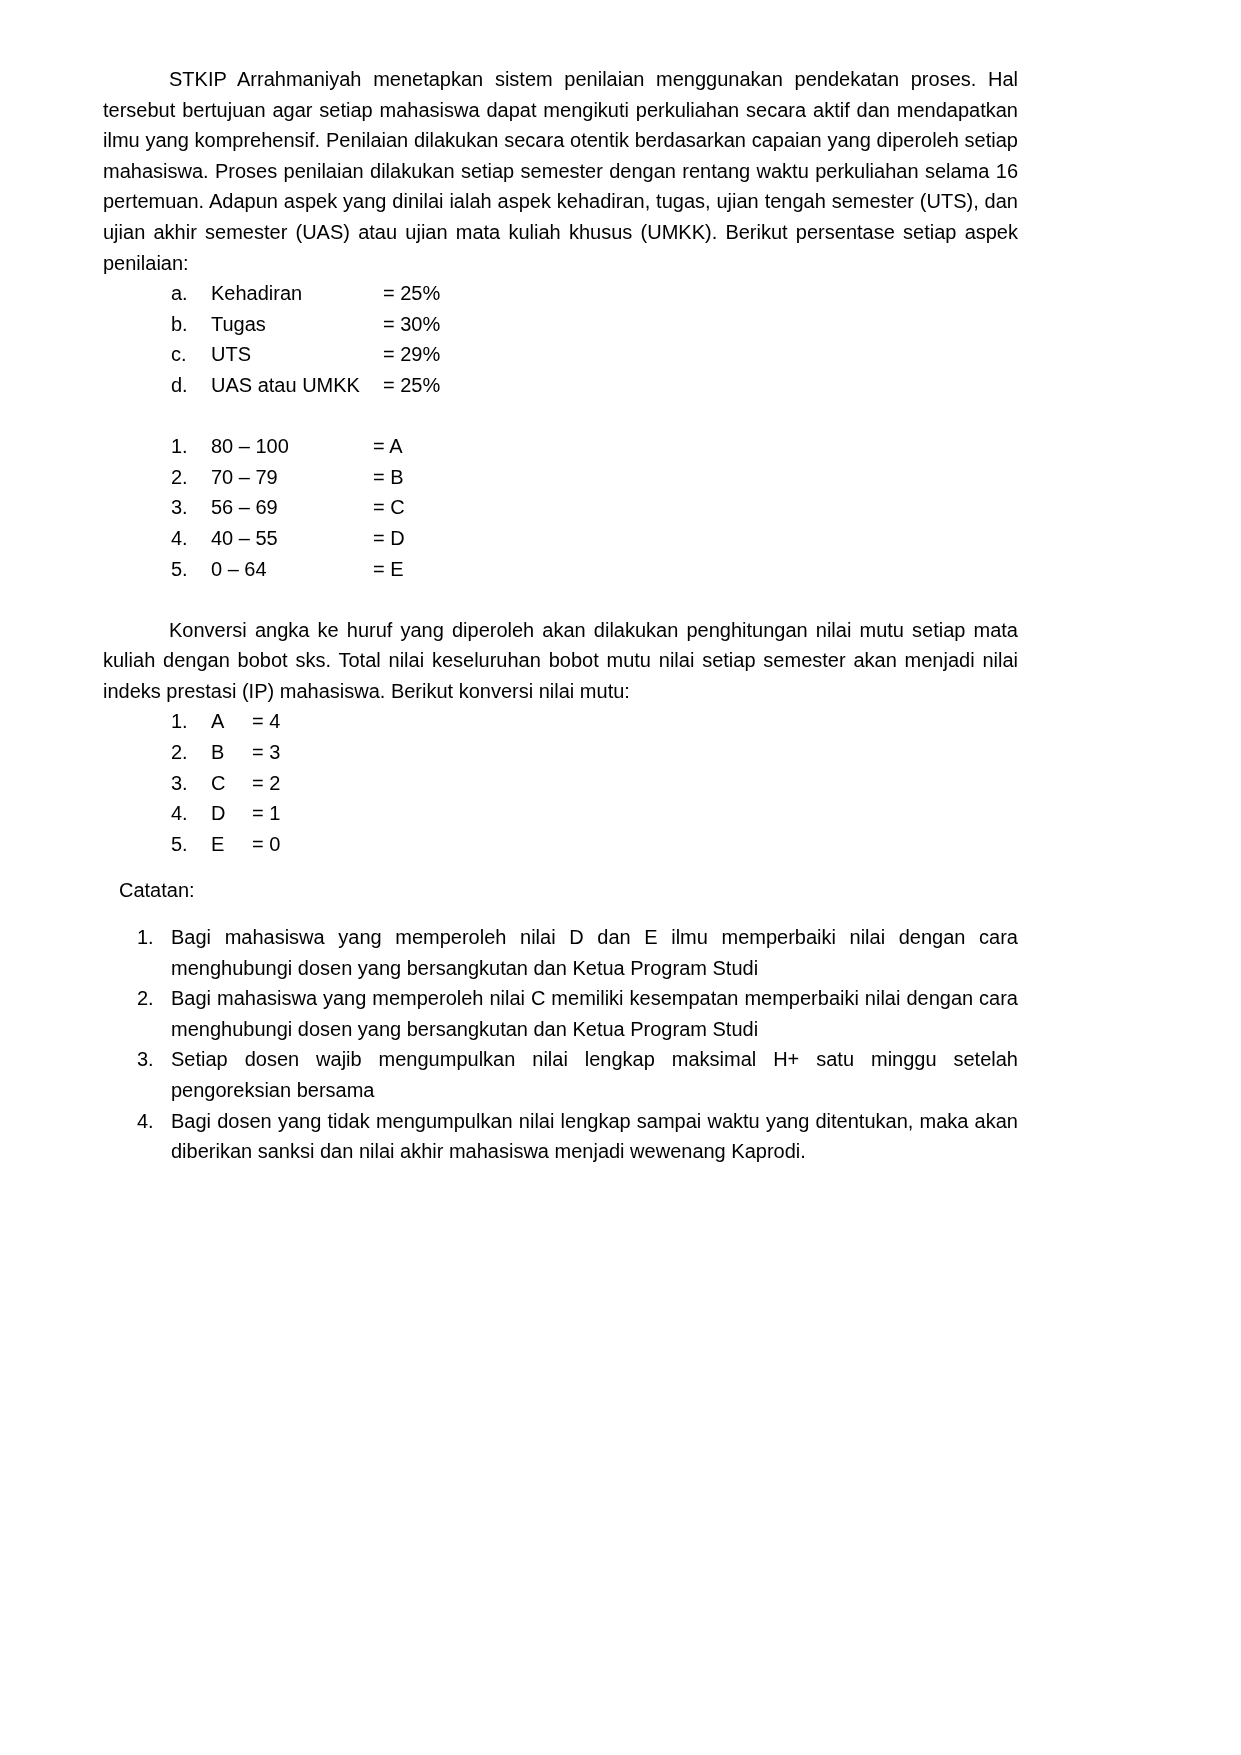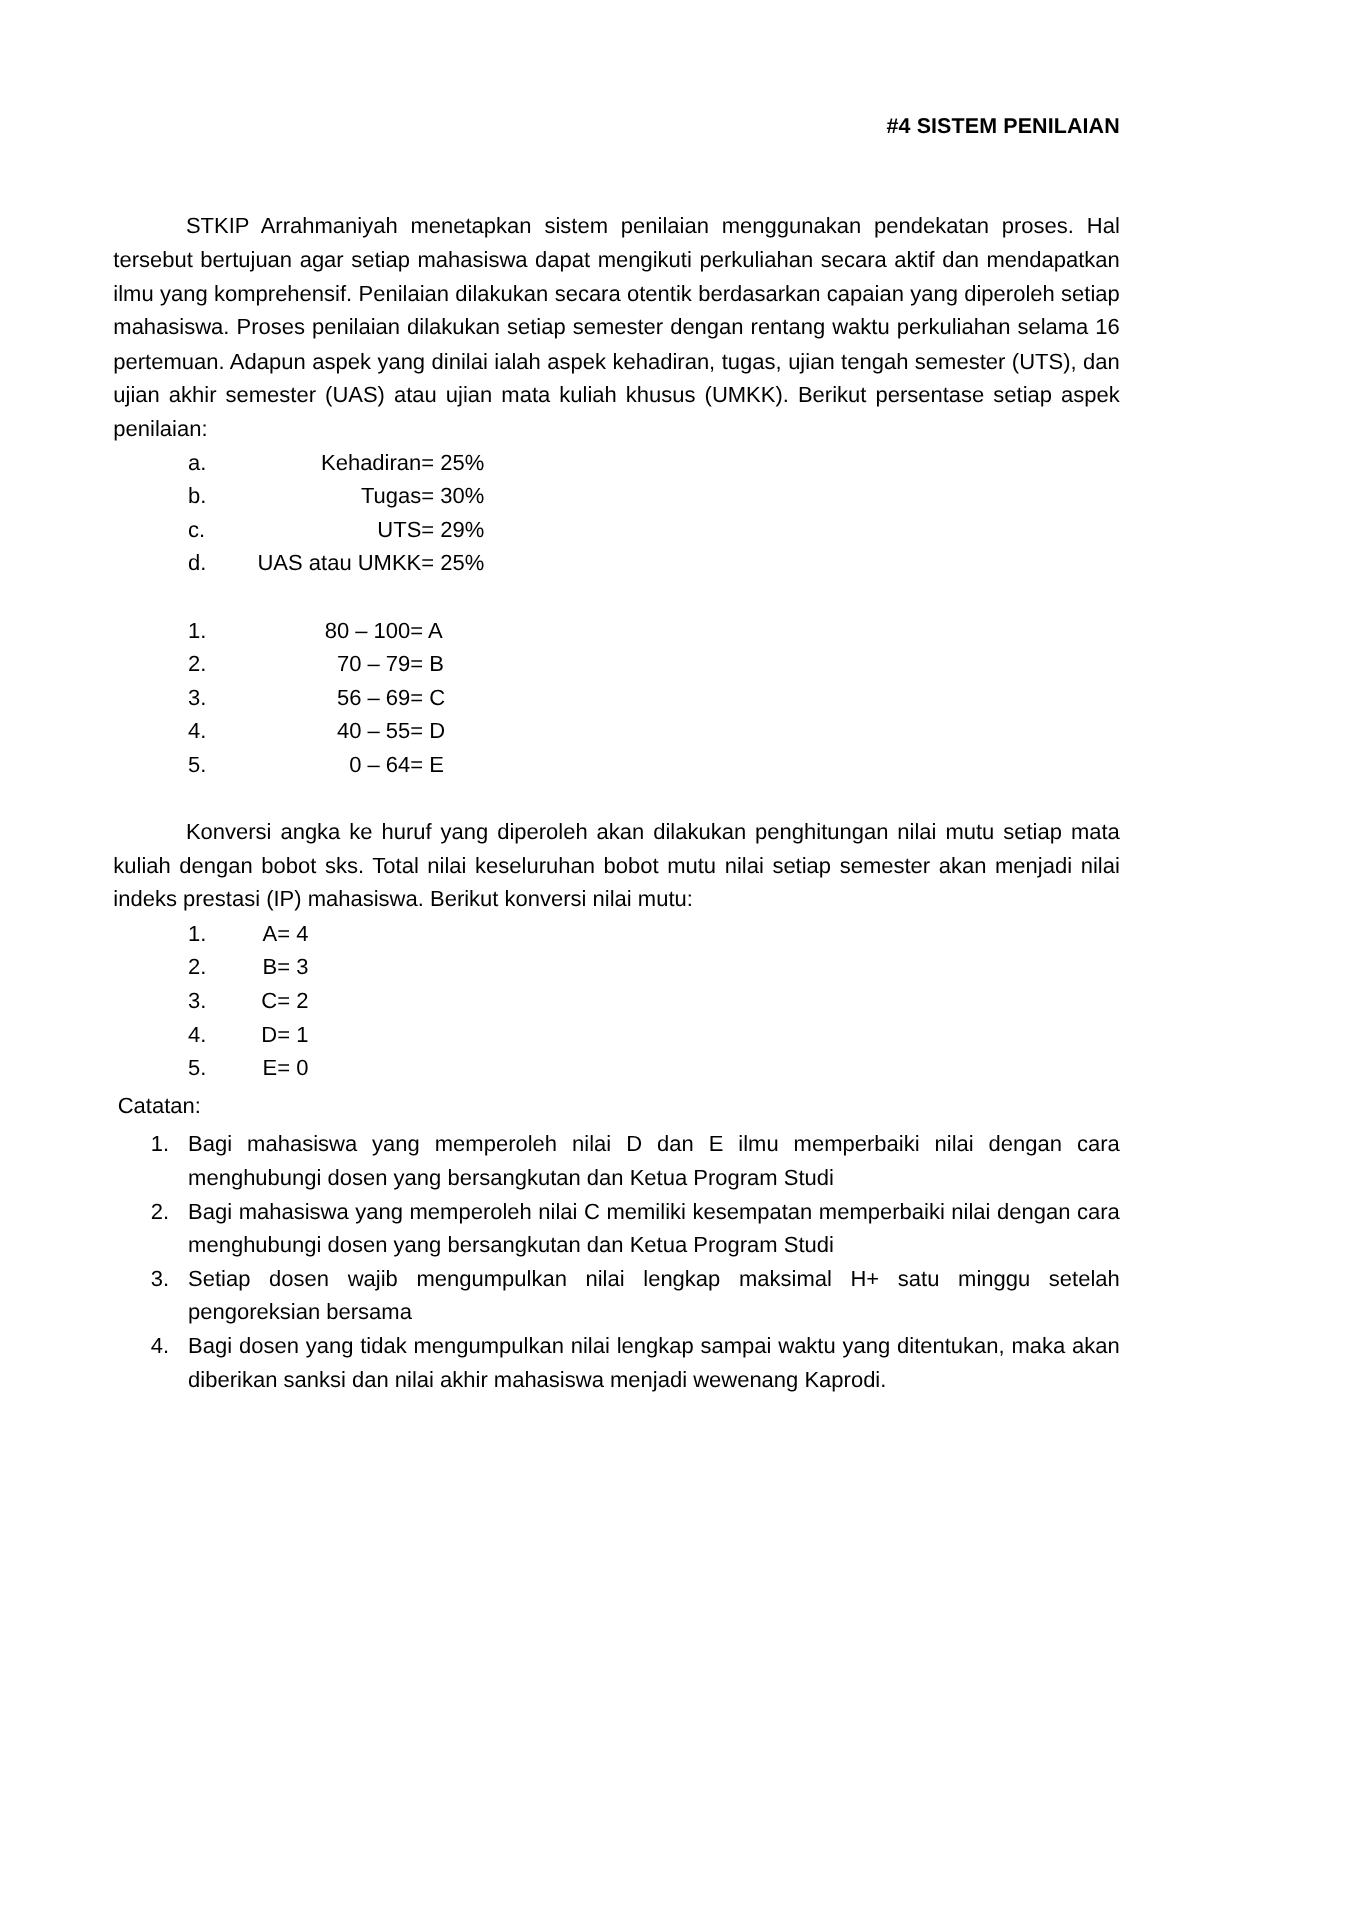--- a/index.html
+++ b/index.html
@@ -66,34 +66,33 @@
   .marker {
     display: inline-block;
     width: 40px;
     padding-left: 68px;
     box-sizing: content-box;
     flex: 0 0 auto;
   }
   .li-label {
     display: inline-block;
     flex: 0 0 auto;
-    text-align: right;
   }
   .w-aspect { width: 172px; }
   .w-range  { width: 162px; }
   .w-grade  { width: 41px; }
   .li-value {
     display: inline-block;
     flex: 0 0 auto;
     white-space: pre;
   }
   .catatan-title {
     font-size: 20px;
     line-height: 30.6px;
-    margin: 4px;
+    margin: 16px;
   }
   ol.notes {
     list-style: none;
     margin: 0;
     padding: 0;
   }
   ol.notes li {
     font-size: 20px;
     line-height: 30.6px;
     display: flex;
@@ -109,21 +108,20 @@
     text-align: justify;
     text-justify: inter-word;
   }
 </style>
 </head>
 <body>
 
 <div class="page">
   <div class="content">
 
-    <div class="doc-header">#4 SISTEM PENILAIAN</div>
 
     <p class="para first"><span class="indent"></span><span>STKIP Arrahmaniyah menetapkan sistem penilaian menggunakan pendekatan proses. Hal tersebut bertujuan agar setiap mahasiswa dapat mengikuti perkuliahan secara aktif dan mendapatkan ilmu yang komprehensif. Penilaian dilakukan secara otentik berdasarkan capaian yang diperoleh setiap mahasiswa. Proses penilaian dilakukan setiap semester dengan rentang waktu perkuliahan selama 16 pertemuan. Adapun aspek yang dinilai ialah aspek kehadiran, tugas, ujian tengah semester (UTS), dan ujian akhir semester (UAS) atau ujian mata kuliah khusus (UMKK).  Berikut persentase setiap aspek penilaian:</span></p>
 
     <ol class="simple-list" id="aspect-list">
         <li>
           <span class="marker">a.</span>
           <span class="li-label w-aspect">Kehadiran</span>
           <span class="li-value">= 25%</span>
         </li>
         <li>

